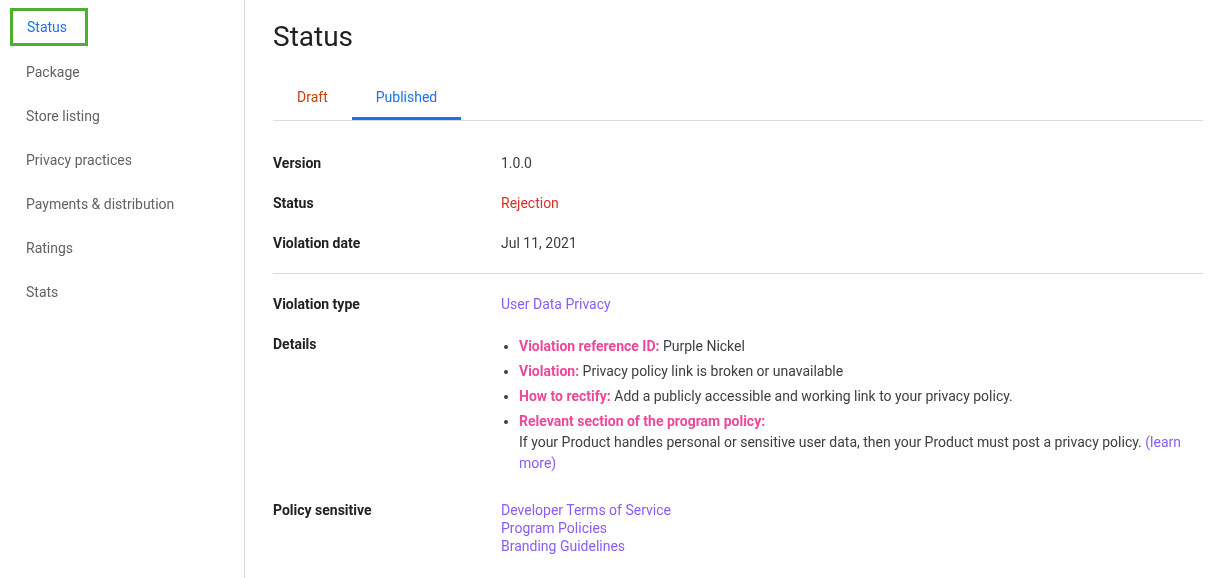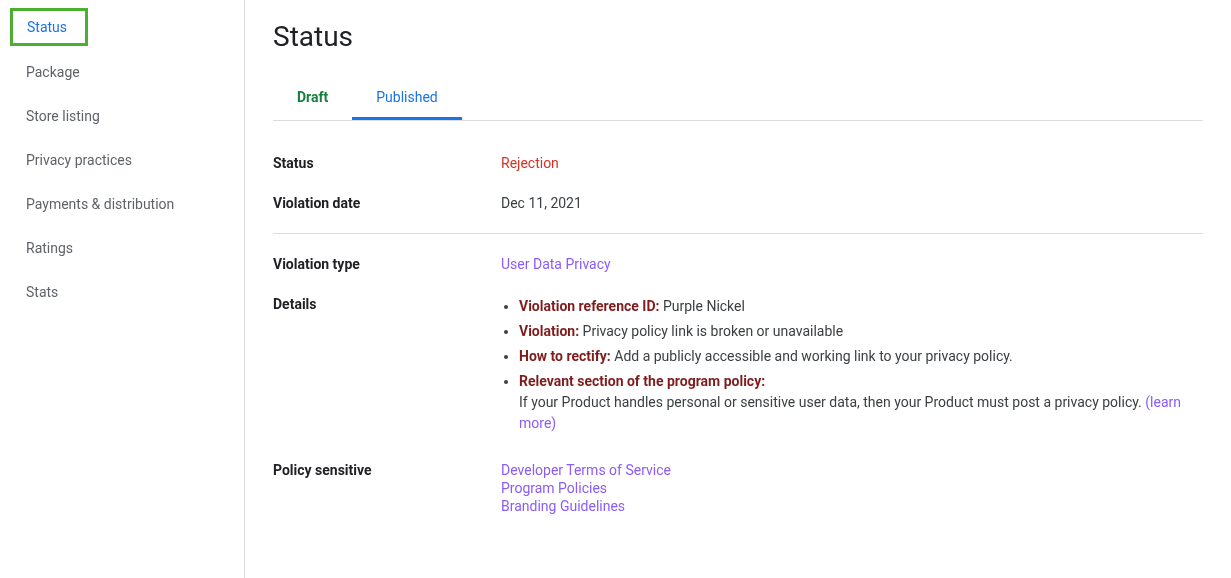--- a/index.html
+++ b/index.html
@@ -45,24 +45,23 @@
     color: #202124;
   }
   .tabs {
     display: flex;
     border-bottom: 1px solid #dadce0;
     margin-bottom: 34px;
   }
   .tab {
     padding: 12px 24px;
     font-size: 14px;
-    color: #15803d;
+    color: #c2410c;
     cursor: pointer;
     border-bottom: 3px solid transparent;
-    font-weight: bold;
   }
   .tab.active {
     color: #1a73e8;
     font-weight: 400;
     border-bottom-color: #1a73e8;
   }
   .fields { padding-left: 0; }
   .row { display: flex; margin-bottom: 24px; }
   .row.sep { border-bottom: 1px solid #dadce0; padding-bottom: 22px; margin-bottom: 22px; }
   .label {
@@ -74,21 +73,21 @@
   }
   .value {
     font-size: 14px;
     color: #3c4043;
     flex: 1;
   }
   .value.rejection { color: #d93025; }
   a.link { color: #8b5cf6; text-decoration: none; cursor: pointer; }
   ul.details-list { margin: 0; padding-left: 18px; }
   ul.details-list li { margin-bottom: 4px; line-height: 1.5; }
-  .b { font-weight: 700; color: #7f1d1d; }
+  .b { font-weight: 700; color: #ec4899; }
   .policy-links a { display: block; margin-bottom: 2px; }
   .indent-text { margin-left: 0; display: block; }
 </style>
 </head>
 <body>
 
 <div class="layout">
   <nav class="sidebar">
     <div class="side-item active">Status</div>
     <div class="side-item">Package</div>
@@ -101,29 +100,33 @@
 
   <main class="main">
     <h1 class="page-title">Status</h1>
 
     <div class="tabs">
       <div class="tab">Draft</div>
       <div class="tab active">Published</div>
     </div>
 
     <div class="fields">
+      <div class="row">
+        <div class="label">Version</div>
+        <div class="value">1.0.0</div>
+      </div>
 
       <div class="row">
         <div class="label">Status</div>
         <div class="value rejection">Rejection</div>
       </div>
 
       <div class="row sep">
         <div class="label">Violation date</div>
-        <div class="value">Dec 11, 2021</div>
+        <div class="value">Jul 11, 2021</div>
       </div>
 
       <div class="row">
         <div class="label">Violation type</div>
         <div class="value">
           <a class="link">User Data Privacy</a>
         </div>
       </div>
 
       <div class="row">

